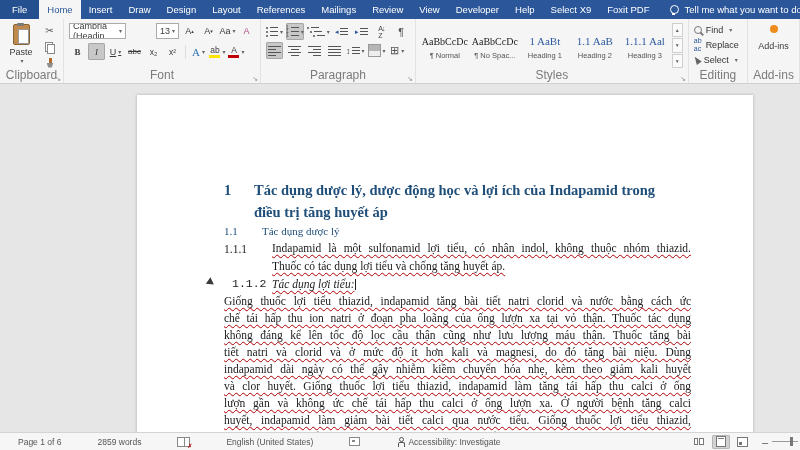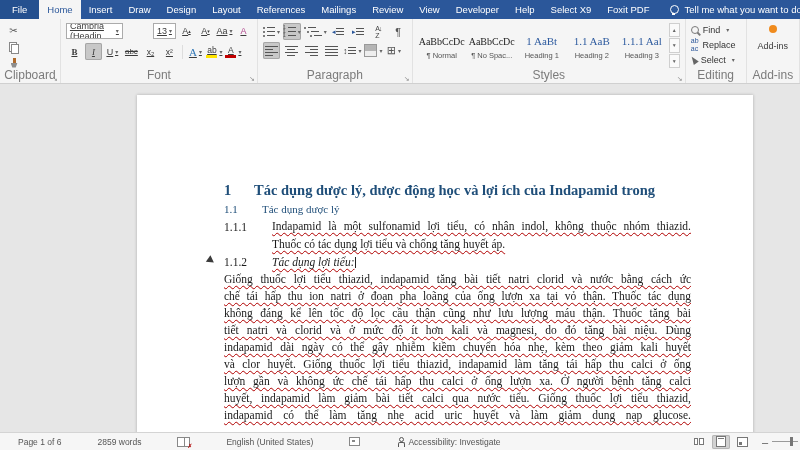--- a/index.html
+++ b/index.html
@@ -32,21 +32,21 @@
   .pastelabel{font-size:9px;margin-top:2px;}
   .clipcol{display:flex;flex-direction:column;gap:2px;padding-top:2px;}
   .cutg{font-size:10px;color:#555;line-height:10px;}
   .copyic{width:9px;height:10px;position:relative;}
   .copyic:before,.copyic:after{content:"";position:absolute;width:6px;height:8px;background:#fff;border:1px solid #888;}
   .copyic:before{left:0;top:0;} .copyic:after{left:2px;top:2px;}
   .brushic{width:10px;height:11px;position:relative;}
   .brushic:before{content:"";position:absolute;left:4px;top:0;width:3px;height:5px;background:#b06a2a;}
   .brushic:after{content:"";position:absolute;left:2px;top:5px;width:7px;height:5px;background:#8e8e8e;clip-path:polygon(0 0,100% 0,75% 100%,25% 100%);}
   
-  .g-font{width:186px;text-decoration:underline;}
+  .g-font{width:186px;}
   .frow{display:flex;align-items:center;gap:2px;}
   .combo{display:flex;align-items:center;justify-content:space-between;border:1px solid #ababab;
     background:#fff;height:16px;font-size:9px;padding:0 3px;box-sizing:border-box;}
   .fname{width:88px;overflow:hidden;}
   .fsize{width:28px;margin-left:28px;}
   .fx{font-size:9px;}
   .frow2{margin-top:4px;}
   .bld{font-weight:bold;font-family:"Liberation Serif",serif;}
   .ita{font-style:italic;font-family:"Liberation Serif",serif;}
   .und{text-decoration:underline;}
@@ -104,21 +104,21 @@
   .page{position:absolute;left:137px;top:11px;width:616px;height:600px;background:#fff;
     box-shadow:0 0 3px rgba(0,0,0,.25);box-sizing:border-box;padding:84px 62px 0 87px;}
   .doc{font-family:"Liberation Serif",serif;color:#1a1a1a;}
   .h1{color:#1f4e79;font-weight:bold;font-size:14.5px;line-height:22px;position:relative;padding-left:30px;white-space:nowrap;}
   .h1 .num{position:absolute;left:0;top:0;}
   .h2{color:#1f4e79;font-size:11px;line-height:17px;position:relative;padding-left:38px;white-space:nowrap;}
   .h2 .num{position:absolute;left:0;top:0;}
   .h3{font-size:11.5px;line-height:18px;position:relative;padding-left:48px;}
   .h3 .num{position:absolute;left:0;top:0;}
   .h4{font-size:11.5px;line-height:18px;position:relative;padding-left:48px;}
-  .h4 .num{position:absolute;left:0;top:0;}
+  .h4 .num{position:absolute;left:8px;top:0;font-family:Liberation Mono, monospace;}
   .h4 .itx{font-style:italic;}
   .tri{position:absolute;left:-17px;top:4px;width:0;height:0;border-left:4px solid transparent;
     border-right:4px solid transparent;border-bottom:7px solid #3b3b3b;transform:rotate(125deg);}
   .caret-bar{display:inline-block;width:1px;height:11px;background:#222;vertical-align:-2px;margin-left:1px;}
   .sq{text-decoration-line:underline;text-decoration-style:wavy;text-decoration-color:#b00000;
     text-decoration-thickness:1px;text-underline-offset:2px;}
   .bodyblock{margin-top:0;}
   .bl{font-size:11.5px;line-height:17px;text-align:justify;text-align-last:justify;white-space:normal;}
   
   .statusbar{position:absolute;left:0;right:0;bottom:0;height:17px;background:#f6f6f6;
@@ -165,20 +165,25 @@
   <span class="tab">Foxit PDF</span>
   <span class="tellme">
     <i class="bulb"></i>
     <span>Tell me what you want to do</span>
   </span>
 </div>
 
 <div class="ribbon">
 
   <div class="rgroup g-clip">
+    <div class="bigbtn">
+      <span class="clipicon"></span>
+      <span class="pastelabel">Paste</span>
+      <i class="car">▾</i>
+    </div>
     <div class="clipcol">
       <span class="sbtn">
           <span class="cutg">✂</span>
         </span>
       <span class="sbtn">
           <span class="copyic"></span>
         </span>
       <span class="sbtn">
           <span class="brushic"></span>
         </span>
@@ -428,20 +433,21 @@
     <span class="glabel">Add-ins</span>
   </div>
 </div>
 
 <div class="docarea">
   <div class="page doc">
 
     <div class="h1">
       <span class="num">1</span>
       <div>Tác dụng dược lý, dược động học và lợi ích của Indapamid trong</div>
+      <div>điều trị tăng huyết áp</div>
     </div>
 
     <div class="h2">
       <span class="num">1.1</span>
       <span>Tác dụng dược lý</span>
     </div>
 
     <div class="h3">
       <span class="num">1.1.1</span>
       <div class="bl sq" style="font-size:11.5px">Indapamid là một sulfonamid lợi tiểu, có nhân indol, không thuộc nhóm thiazid.</div>

